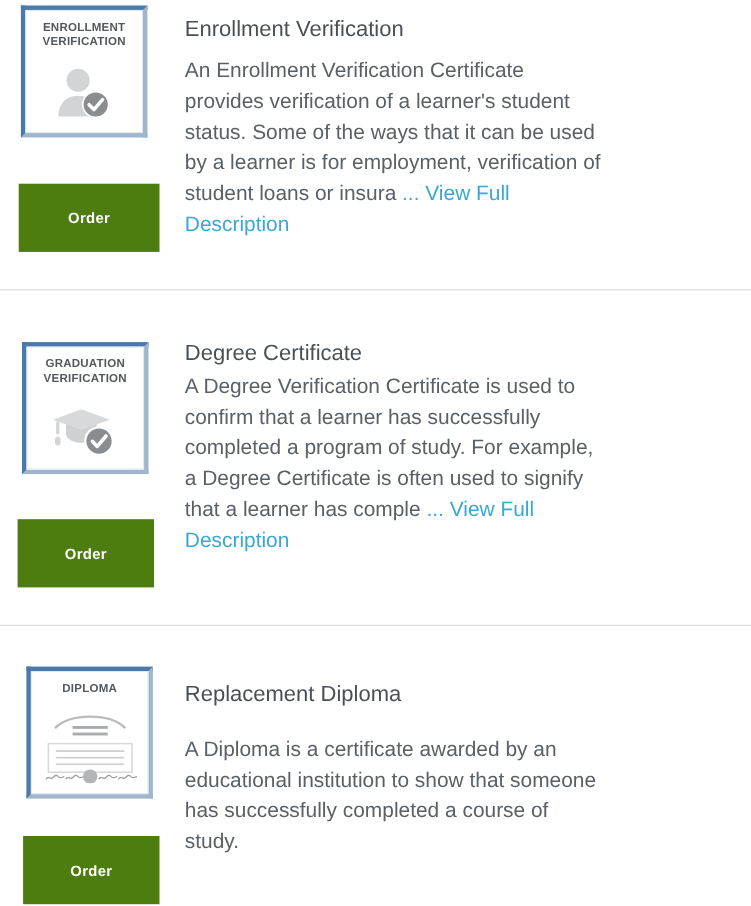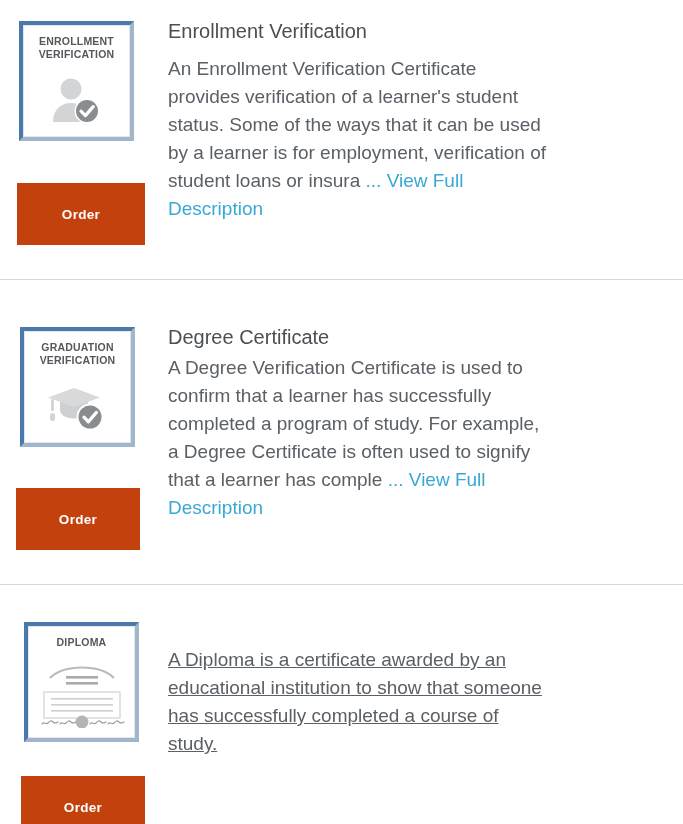--- a/index.html
+++ b/index.html
@@ -80,21 +80,21 @@
     margin-top: 4px;
     width: 100%;
     display: flex;
     align-items: center;
     justify-content: center;
     flex: 1;
   }
 
   
   .order-btn {
-    background: #c2410c;
+    background: #4d7c0f;
     color: #ffffff;
     font-size: 13.5px;
     font-weight: 700;
     letter-spacing: 0.3px;
     border: none;
     display: flex;
     align-items: center;
     justify-content: center;
     cursor: pointer;
     font-family: "Liberation Sans", sans-serif;
@@ -124,37 +124,37 @@
     max-width: 380px;
   }
   .desc-ellipsis { color: #39a8d4; }
   .view-full-link {
     color: #39a8d4;
     text-decoration: none;
     cursor: pointer;
   }
 
   
-  #row-0 { height: 263px; margin-top: 16px; }
+  #row-0 { height: 263px; }
   #row-0 .thumb-frame { margin: 5px 0 0 19px; }
   #row-0 .order-btn { width: 128px; height: 62px; margin: 42px 0 0 17px; }
-  #row-0 .text-col { padding-top: 2px; margin-left: 0; }
+  #row-0 .text-col { padding-top: 14px; margin-left: 0; }
   #row-0 .product-desc { margin-top: 11px; }
 
   #row-1 { height: 305px; }
   #row-1 .thumb-frame { margin: 47px 18px 0 20px; }
   #row-1 .order-btn { width: 124px; height: 62px; margin: 41px 0 0 16px; }
   #row-1 .text-col { padding-top: 44px; }
   #row-1 .product-desc { margin-top: 4px; }
 
   #row-2 { height: 315px; }
   #row-2 .thumb-frame { margin: 37px 0 0 24px; }
   #row-2 .order-btn { width: 124px; height: 62px; margin: 34px 0 0 21px; }
   #row-2 .text-col { padding-top: 49px; }
-  #row-2 .product-desc { margin-top: 12px; text-decoration: underline; }
+  #row-2 .product-desc { margin-top: 24px; }
 
   
   .art-svg { display: block; }
 </style>
 </head>
 <body>
 
 <div class="catalog">
 
   <div class="product-row" id="row-0">
@@ -242,18 +242,19 @@
                 <path d="M56 62 c2-3 4 1 6-1 s3-3 5-1 3 1 5 0" fill="none" stroke="#9c9e9f" stroke-width="1.2" stroke-linecap="round"></path>
                 <path d="M74 62 c2-3 4 1 6-1 s3-3 5-1 3 1 5 0" fill="none" stroke="#9c9e9f" stroke-width="1.2" stroke-linecap="round"></path>
               </svg>
             </div>
           </div>
         </div>
         <button class="order-btn">Order</button>
       </div>
 
       <div class="text-col">
+        <h2 class="product-title">Replacement Diploma</h2>
         <p class="product-desc"><span>A Diploma is a certificate awarded by an educational institution to show that someone has successfully completed a course of study.</span></p>
       </div>
     </div>
   </div>
 
 </div>
 
 </body></html>

